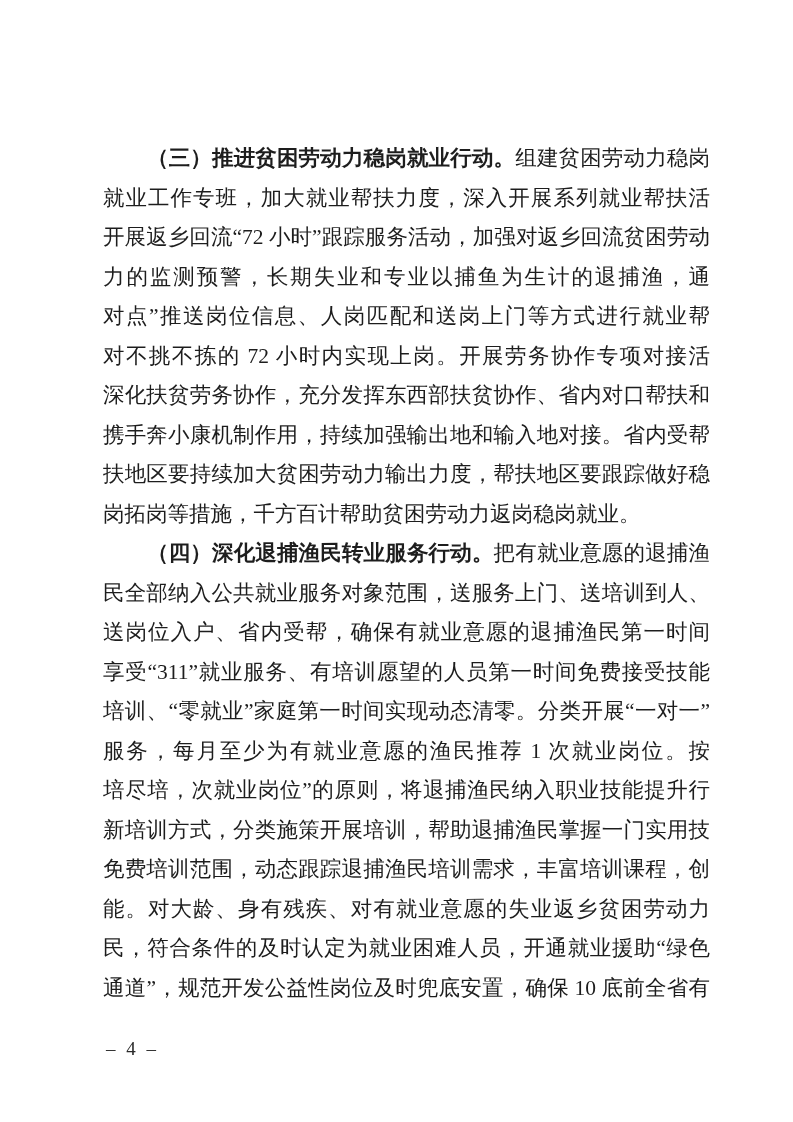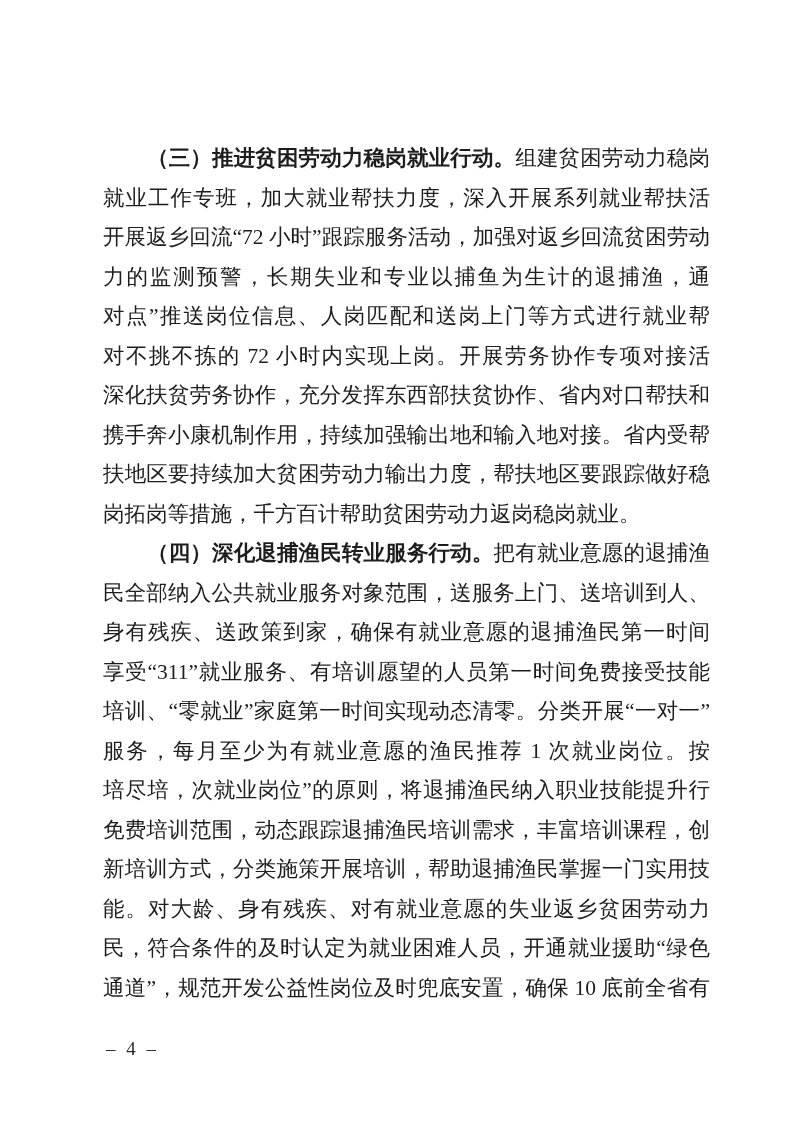--- a/index.html
+++ b/index.html
@@ -72,27 +72,27 @@
     <div class="line">力的监测预警，长期失业和专业以捕鱼为生计的退捕渔，通过“点</div>
     <div class="line">对点”推送岗位信息、人岗匹配和送岗上门等方式进行就业帮扶，</div>
     <div class="line">对不挑不拣的 72 小时内实现上岗。开展劳务协作专项对接活动，</div>
     <div class="line">深化扶贫劳务协作，充分发挥东西部扶贫协作、省内对口帮扶和</div>
     <div class="line">携手奔小康机制作用，持续加强输出地和输入地对接。省内受帮</div>
     <div class="line">扶地区要持续加大贫困劳动力输出力度，帮扶地区要跟踪做好稳</div>
     <div class="line short">岗拓岗等措施，千方百计帮助贫困劳动力返岗稳岗就业。</div>
 
     <div class="line first-line"><span class="heading">（四）深化退捕渔民转业服务行动。</span><span>把有就业意愿的退捕渔</span></div>
     <div class="line">民全部纳入公共就业服务对象范围，送服务上门、送培训到人、</div>
-    <div class="line">身有残疾、送政策到家，确保有就业意愿的退捕渔民第一时间</div>
+    <div class="line">送岗位入户、省内受帮，确保有就业意愿的退捕渔民第一时间</div>
     <div class="line">享受“311”就业服务、有培训愿望的人员第一时间免费接受技能</div>
     <div class="line">培训、“零就业”家庭第一时间实现动态清零。分类开展“一对一”</div>
     <div class="line">服务，每月至少为有就业意愿的渔民推荐 1 次就业岗位。按照“应</div>
     <div class="line">培尽培，次就业岗位”的原则，将退捕渔民纳入职业技能提升行动</div>
+    <div class="line">新培训方式，分类施策开展培训，帮助退捕渔民掌握一门实用技</div>
     <div class="line">免费培训范围，动态跟踪退捕渔民培训需求，丰富培训课程，创</div>
-    <div class="line">新培训方式，分类施策开展培训，帮助退捕渔民掌握一门实用技</div>
     <div class="line">能。对大龄、身有残疾、对有就业意愿的失业返乡贫困劳动力</div>
     <div class="line">民，符合条件的及时认定为就业困难人员，开通就业援助“绿色</div>
     <div class="line">通道”，规范开发公益性岗位及时兜底安置，确保 10 底前全省有</div>
 
   </div>
 
   <div class="page-number">– 4 –</div>
 
 </div>
 

